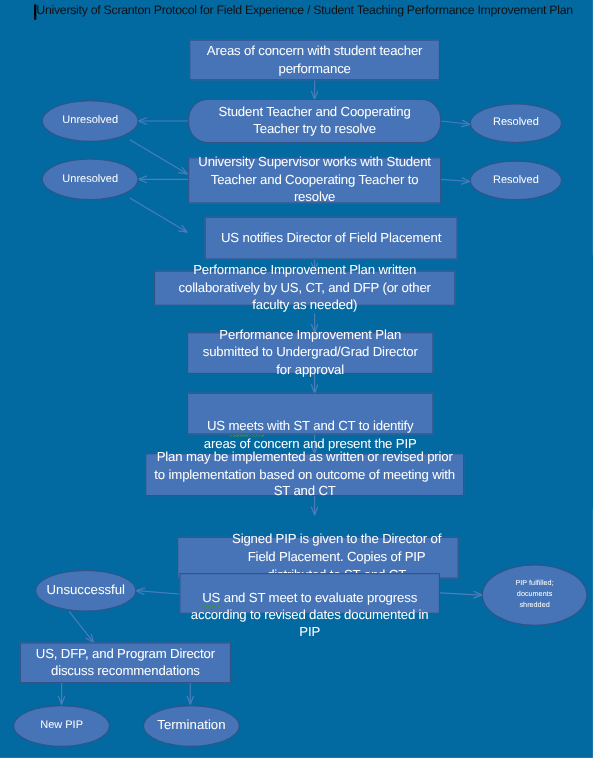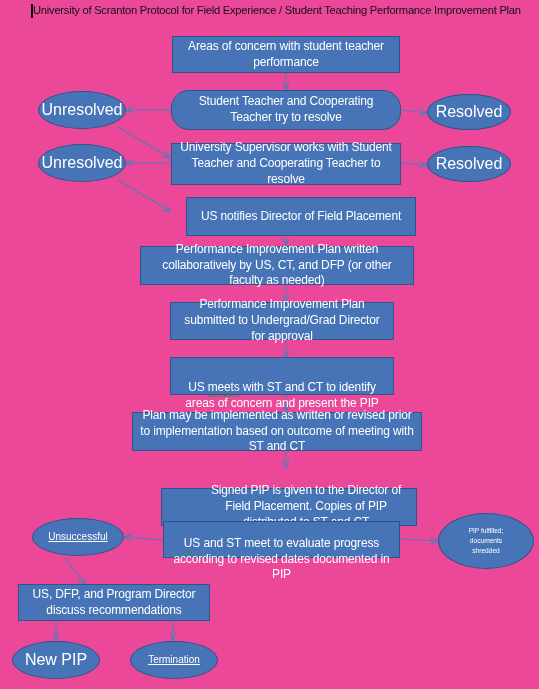--- a/index.html
+++ b/index.html
@@ -8,21 +8,21 @@
     background: #ffffff;
   }
   body {
     font-family: "Liberation Sans", sans-serif;
     -webkit-font-smoothing: antialiased;
   }
   #page {
     position: relative;
     width: 539px;
     height: 689px;
-    background: #ec4899;
+    background: #0369a1;
     overflow: hidden;
   }
 
   
   #doc-title {
     position: absolute;
     left: 33px;
     top: 4px;
     font-size: 11.2px;
     color: #111111;
@@ -53,27 +53,26 @@
   }
   .node.box {
     border: 1.4px solid #2E5488;
     padding: 2px 6px;
     font-size: 12px;
     letter-spacing: -0.15px;
   }
   .node.ellipse {
     border: 1.4px solid #2E5488;
     border-radius: 50%;
-    font-size: 16px;
+    font-size: 10px;
     overflow: hidden;
     padding: 0 5px;
   }
   .node.ellipse.small {
-    font-size: 10px;
-    text-decoration: underline;
+    font-size: 12px;
   }
   .node.ellipse.tiny {
     font-size: 6.6px;
   }
 
   
   .sp {
     position: relative;
     display: inline-block;
     margin-top: 40px;
@@ -165,21 +164,21 @@
   <div class="node ellipse" style="left:427px; top:94px; width:84px; height:36px;">Resolved</div>
 
   <div class="node box" style="left:171px; top:143px; width:230px; height:42px;">University Supervisor works with Student Teacher and Cooperating Teacher to resolve</div>
 
   <div class="node ellipse" style="left:38px; top:144px; width:88px; height:38px;">Unresolved</div>
 
   <div class="node ellipse" style="left:427px; top:146px; width:84px; height:36px;">Resolved</div>
 
   <div class="node box" style="left:186px; top:197px; width:230px; height:39px;">US notifies Director of Field Placement</div>
 
-  <div class="node box" style="left:140px; top:246px; width:274px; height:39px;">Performance Improvement Plan written collaboratively by US, CT, and DFP (or other faculty as needed)</div>
+  <div class="node box" style="left:140px; top:246px; width:274px; height:32px;">Performance Improvement Plan written collaboratively by US, CT, and DFP (or other faculty as needed)</div>
 
   <div class="node box" style="left:170px; top:302px; width:224px; height:38px;">Performance Improvement Plan submitted to Undergrad/Grad Director for approval</div>
 
   <div class="node box" style="left:170px; top:357px; width:224px; height:38px;">
       <span>
        <span>US </span><span class="sp">meets</span><span> with ST and CT to identify areas of concern and present the PIP</span>
   </span>
     </div>
 
   <div class="node box" style="left:132px; top:412px; width:290px; height:39px;">Plan may be implemented as written or revised prior to implementation based on outcome of meeting with ST and CT</div>

